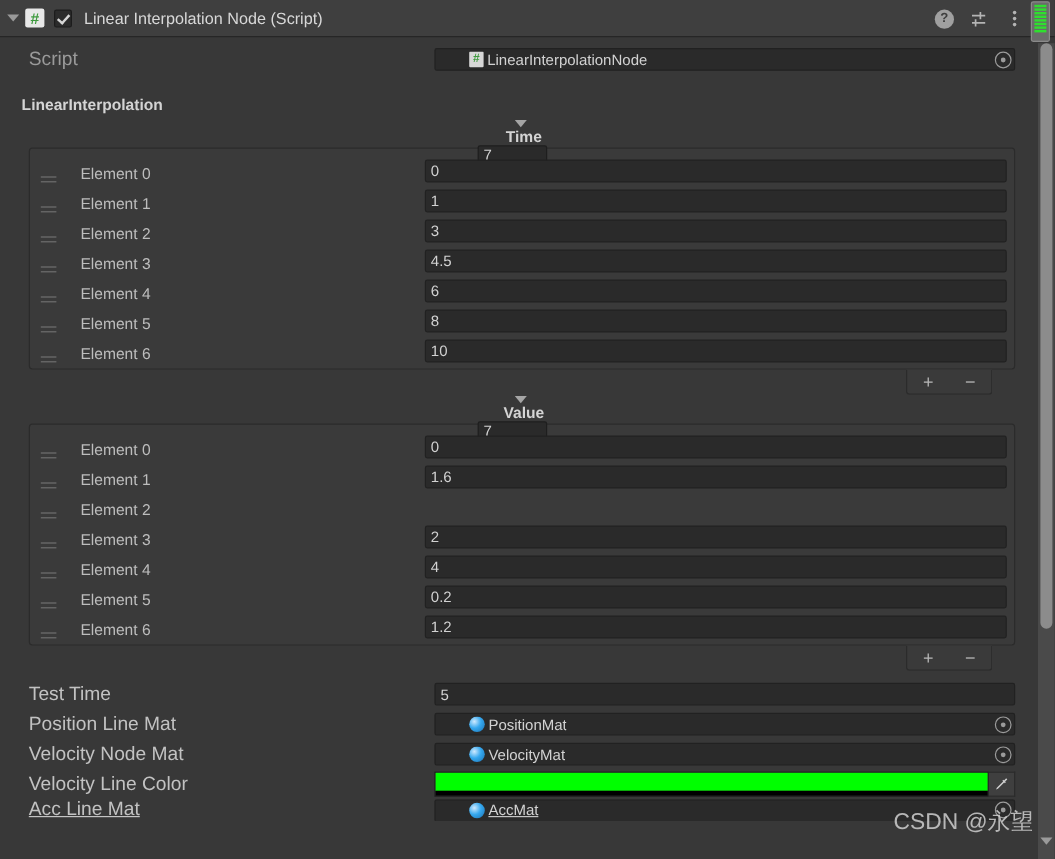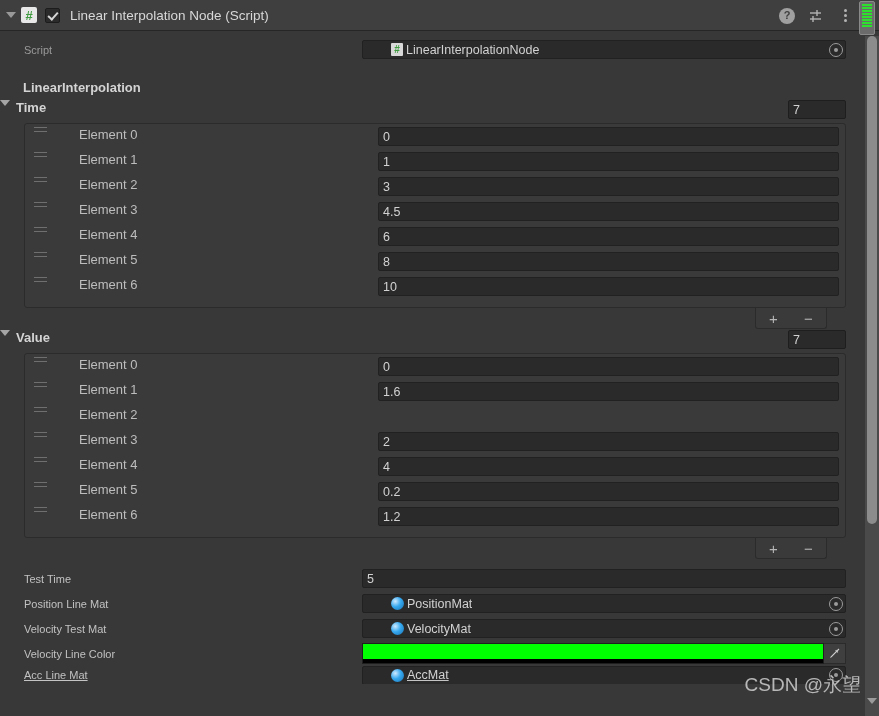--- a/index.html
+++ b/index.html
@@ -118,21 +118,21 @@
     width: 0; height: 0;
     border-left: 5px solid transparent;
     border-right: 5px solid transparent;
     border-top: 6px solid #9a9a9a;
   }
 
   
   .content { position: absolute; left: 0; top: 31px; right: 14px; bottom: 0; overflow: hidden; }
 
   .row { display: flex; align-items: center; height: 25px; padding-left: 24px; }
-  .row-label { width: 338px; color: #c2c2c2; font-size: 11px; white-space: nowrap; }
+  .row-label { width: 338px; color: #c2c2c2; font-size: 16px; white-space: nowrap; }
   .row-label.dim { color: #9a9a9a; }
 
   .field {
     flex: 1;
     height: 19px;
     background: #2a2a2a;
     border: 1px solid #212121;
     border-radius: 2px;
     display: flex; align-items: center;
     padding: 0 4px;
@@ -153,26 +153,26 @@
     display: flex; align-items: center; justify-content: center;
   }
   .script-badge::after { content: "#"; font-size: 10px; color: #3f9b3f; font-weight: bold; line-height: 1; }
   .sel-target {
     width: 14px; height: 14px; border-radius: 50%;
     border: 1.5px solid #9b9b9b; flex: 0 0 auto;
     display: flex; align-items: center; justify-content: center;
   }
   .sel-target::after { content: ""; width: 4px; height: 4px; border-radius: 50%; background: #9b9b9b; }
 
-  .section-title { padding-left: 23px; height: 26px; display: flex; align-items: center; font-weight: bold; color: #d4d4d4; font-size: 13px; }
+  .section-title { padding-left: 18px; height: 26px; display: flex; align-items: center; font-weight: bold; color: #d4d4d4; font-size: 13px; }
 
   
   .foldout {
-    display: flex; 
-    height: 23px; 
+    display: flex; align-items: center;
+    height: 23px; padding-left: 8px; flex-direction: column;
   }
   .foldout .tri2 {
     width: 0; height: 0;
     border-left: 5px solid transparent;
     border-right: 5px solid transparent;
     border-top: 6px solid #a5a5a5;
     margin-right: 6px;
   }
   .foldout .fname { font-weight: bold; color: #d4d4d4; font-size: 13px; flex: 1; }
   .size-field {
@@ -184,21 +184,21 @@
   }
 
   
   .arr-box {
     margin: 0 19px 0 24px;
     background: #3a3a3a;
     border: 1px solid #2b2b2b;
     border-radius: 3px;
     padding: 3px 0 5px 0;
   }
-  .arr-row { display: flex; align-items: flex-start; height: 25px; padding-left: 9px; gap: 12px; }
+  .arr-row { display: flex; align-items: flex-end; height: 25px; padding-left: 9px; }
   .handle { width: 14px; flex: 0 0 auto; display: flex; flex-direction: column; gap: 3px; }
   .handle i { display: block; height: 1px; background: #6f6f6f; width: 13px; }
   .arr-name { width: 306px; color: #bdbdbd; font-size: 13px; padding-left: 19px; }
   .arr-field {
     flex: 1; height: 19px;
     background: #2a2a2a; border: 1px solid #212121; border-radius: 2px;
     display: flex; align-items: center; padding: 0 4px;
     color: #d2d2d2; font-size: 12.5px;
     margin-right: 6px;
   }
@@ -451,21 +451,21 @@
         <div class="objleft">
           <span class="obj-dot"></span>
           <span>PositionMat</span>
         </div>
         <span class="sel-target"></span>
       </div>
     </div>
 
 
     <div class="row">
-      <div class="row-label">Velocity Test Mat</div>
+      <div class="row-label">Velocity Node Mat</div>
       <div class="field obj">
         <div class="objleft">
           <span class="obj-dot"></span>
           <span>VelocityMat</span>
         </div>
         <span class="sel-target"></span>
       </div>
     </div>
 
     <div class="row">

